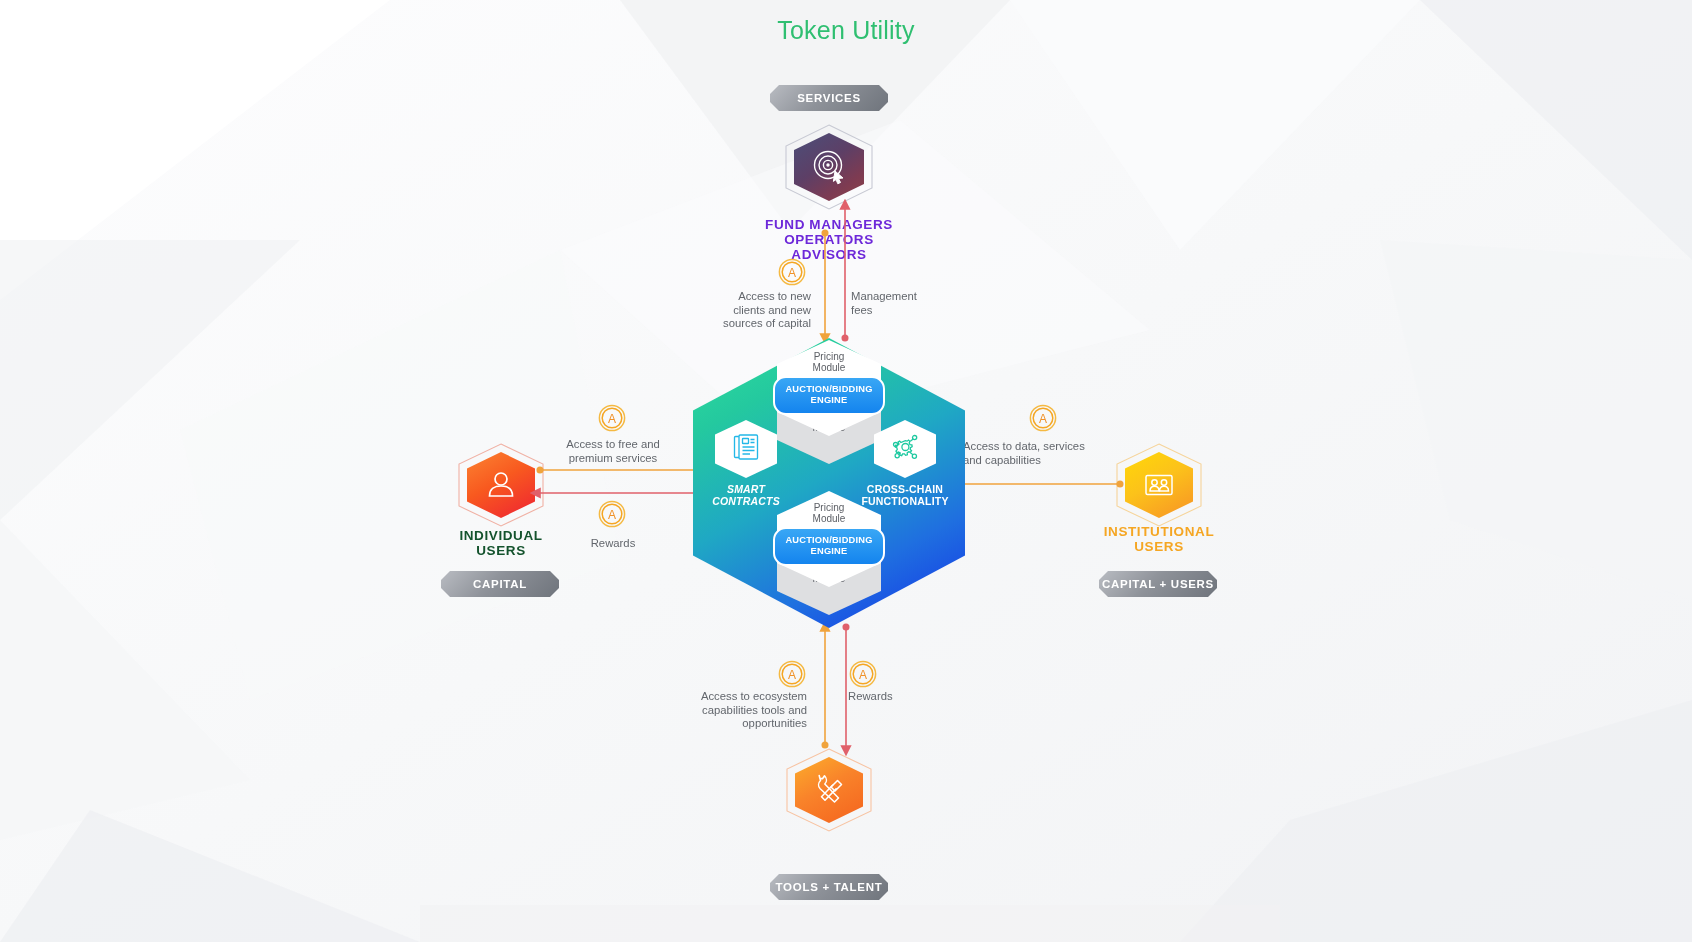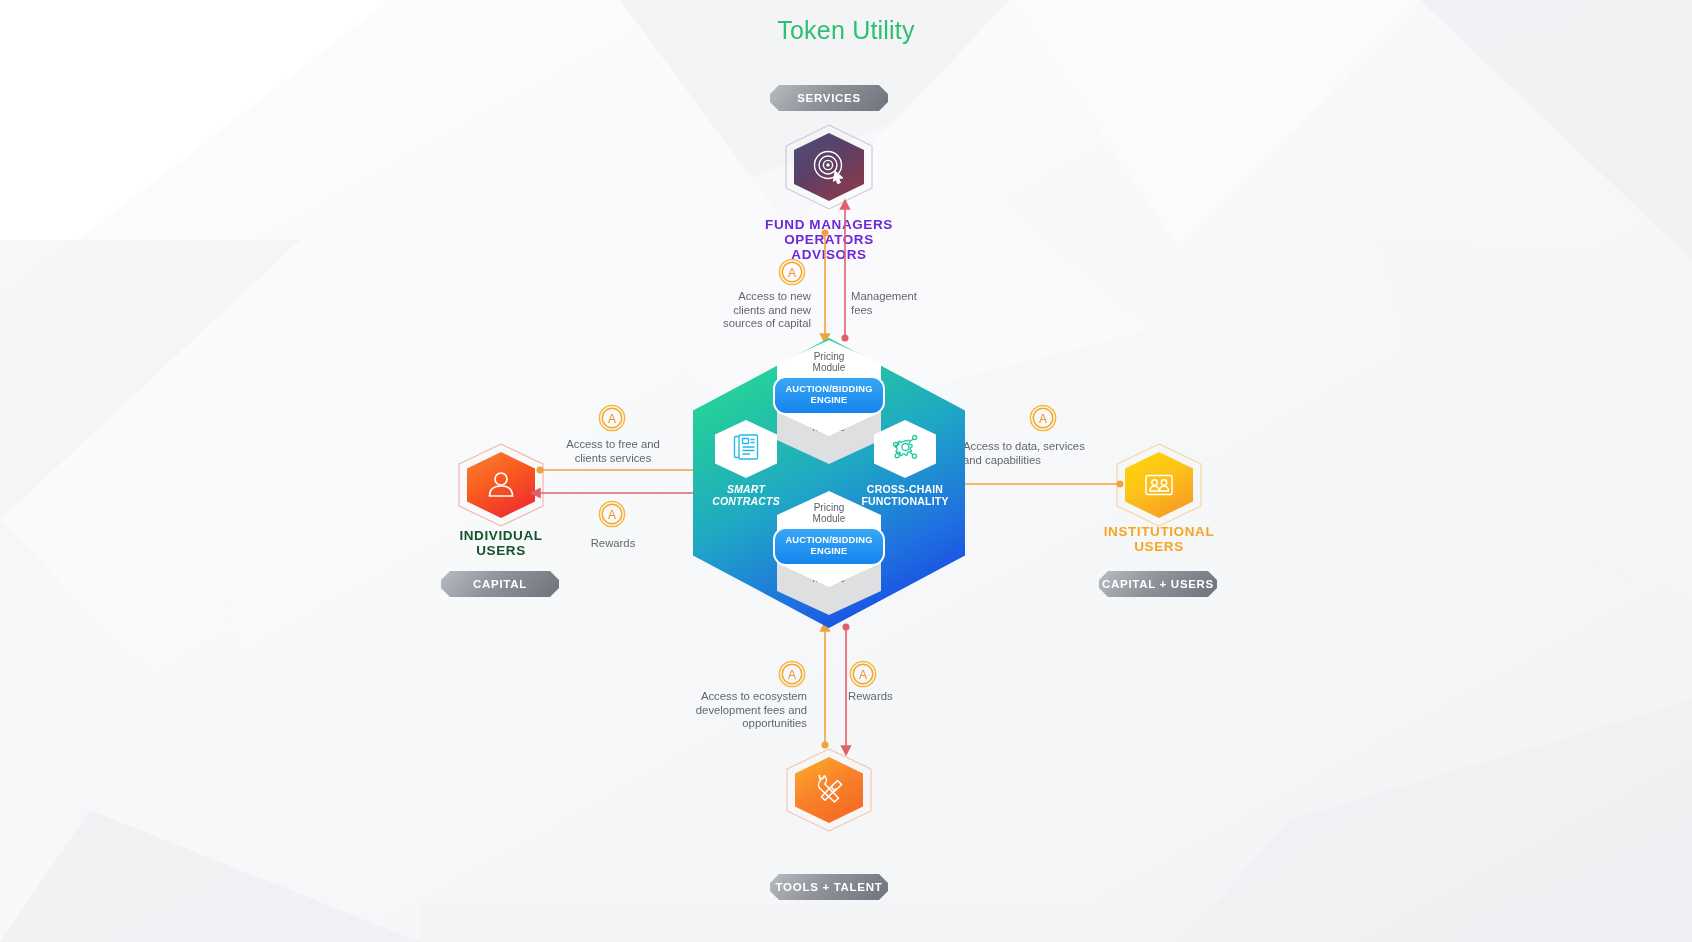--- a/index.html
+++ b/index.html
@@ -339,34 +339,34 @@
     <div>clients and new</div>
     <div>sources of capital</div>
   </div>
   <div class="label" style="left:851px; top:290px; width:120px;">
     <div>Management</div>
     <div>fees</div>
   </div>
 
   <div class="label" style="left:548px; top:438px; width:130px; text-align:center;">
     <div>Access to free and</div>
-    <div>clients services</div>
+    <div>premium services</div>
   </div>
   <div class="label" style="left:548px; top:537px; width:130px; text-align:center;">
     <div>Rewards</div>
   </div>
 
   <div class="label" style="left:963px; top:440px; width:160px; text-align:left;">
     <div>Access to data, services</div>
     <div>and capabilities</div>
   </div>
 
   <div class="label" style="left:672px; top:690px; width:135px; text-align:right;">
     <div>Access to ecosystem</div>
-    <div>development fees and</div>
+    <div>capabilities tools and</div>
     <div>opportunities</div>
   </div>
   <div class="label" style="left:848px; top:690px; width:100px;">
     <div>Rewards</div>
   </div>
 
   <div id="center-hex" style="left:693px; top:338px; width:272px; height:290px;">
     <div class="body"></div>
 
     <div class="module-stack" style="left:84px; top:2px; height:110px;">

